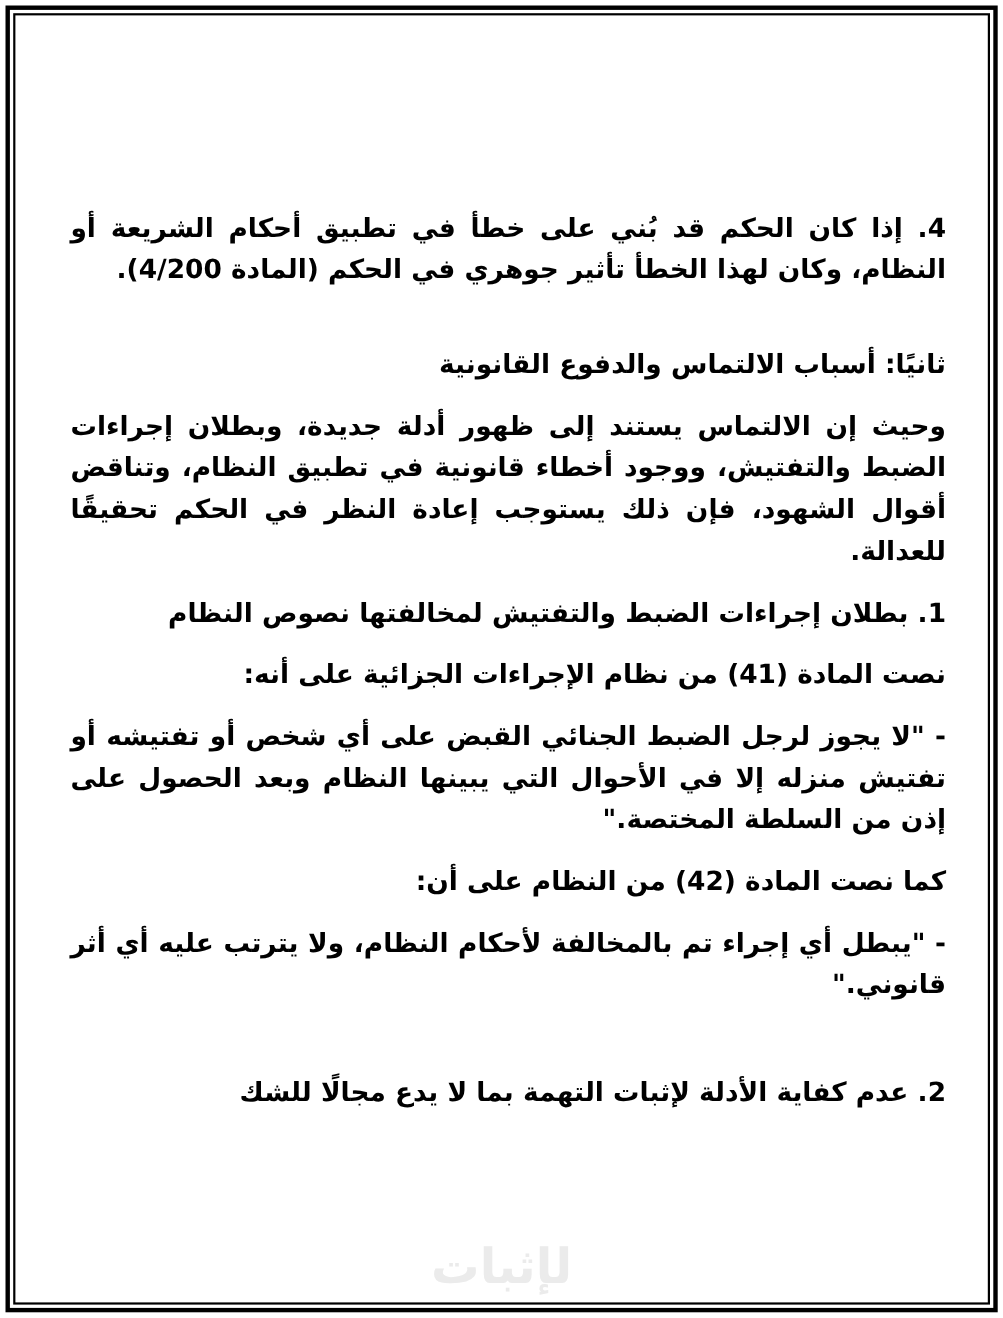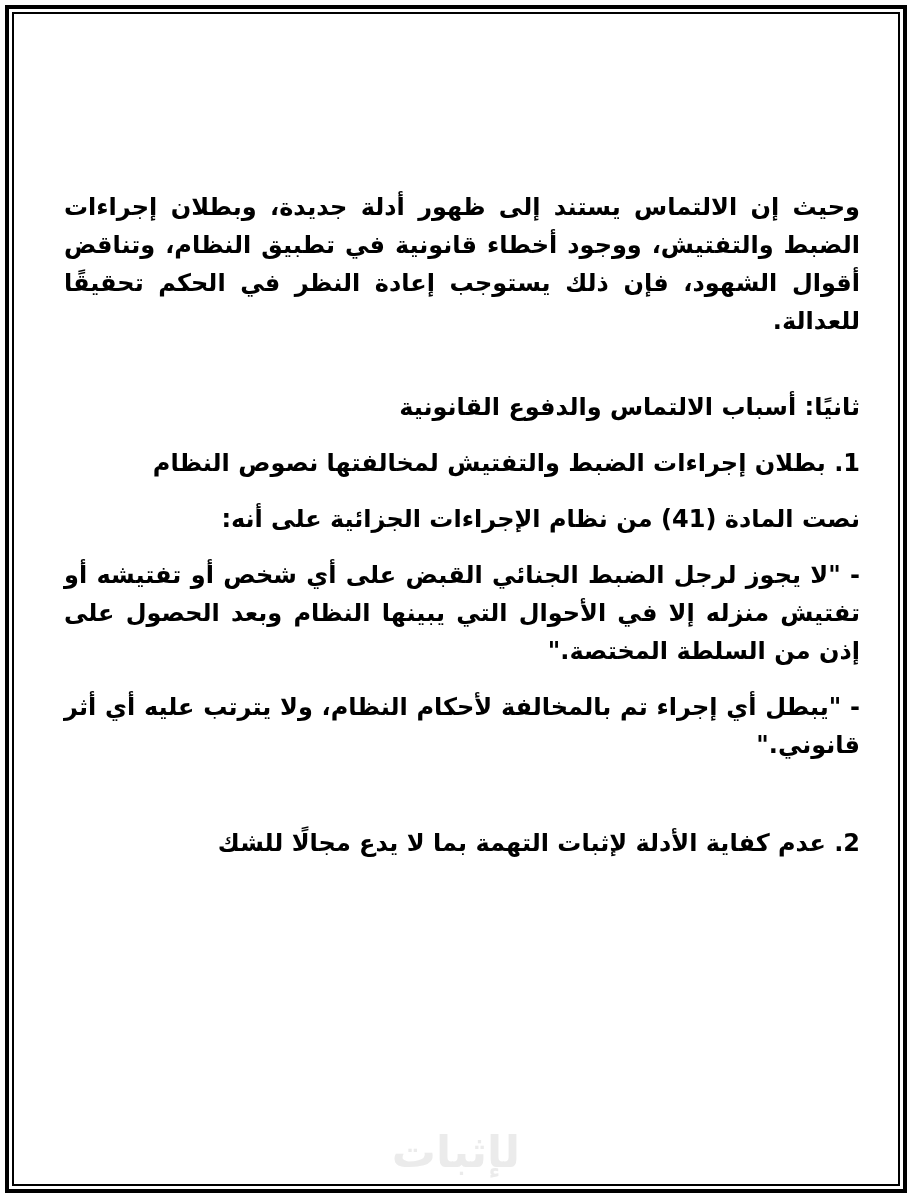--- a/index.html
+++ b/index.html
@@ -60,31 +60,33 @@
   }
 </style>
 </head>
 <body>
 
 <div class="page">
   <div class="border-outer"></div>
   <div class="border-inner"></div>
 
   <div class="content">
+    <p class="block">4. إذا كان الحكم قد بُني على خطأ في تطبيق أحكام الشريعة أو النظام، وكان لهذا الخطأ تأثير جوهري في الحكم (المادة 4/200).</p>
+
+    <p class="block gap-lg">ثانيًا: أسباب الالتماس والدفوع القانونية</p>
 
     <p class="block">وحيث إن الالتماس يستند إلى ظهور أدلة جديدة، وبطلان إجراءات الضبط والتفتيش، ووجود أخطاء قانونية في تطبيق النظام، وتناقض أقوال الشهود، فإن ذلك يستوجب إعادة النظر في الحكم تحقيقًا للعدالة.</p>
-
-    <p class="block gap-lg">ثانيًا: أسباب الالتماس والدفوع القانونية</p>
 
     <p class="block">1. بطلان إجراءات الضبط والتفتيش لمخالفتها نصوص النظام</p>
 
     <p class="block">نصت المادة (41) من نظام الإجراءات الجزائية على أنه:</p>
 
     <p class="block">- "لا يجوز لرجل الضبط الجنائي القبض على أي شخص أو تفتيشه أو تفتيش منزله إلا في الأحوال التي يبينها النظام وبعد الحصول على إذن من السلطة المختصة."</p>
 
+    <p class="block">كما نصت المادة (42) من النظام على أن:</p>
 
     <p class="block">- "يبطل أي إجراء تم بالمخالفة لأحكام النظام، ولا يترتب عليه أي أثر قانوني."</p>
 
 
     <p class="block gap-xl">2. عدم كفاية الأدلة لإثبات التهمة بما لا يدع مجالًا للشك</p>
   </div>
 
   <div class="watermark">لإثبات</div>
 </div>
 

